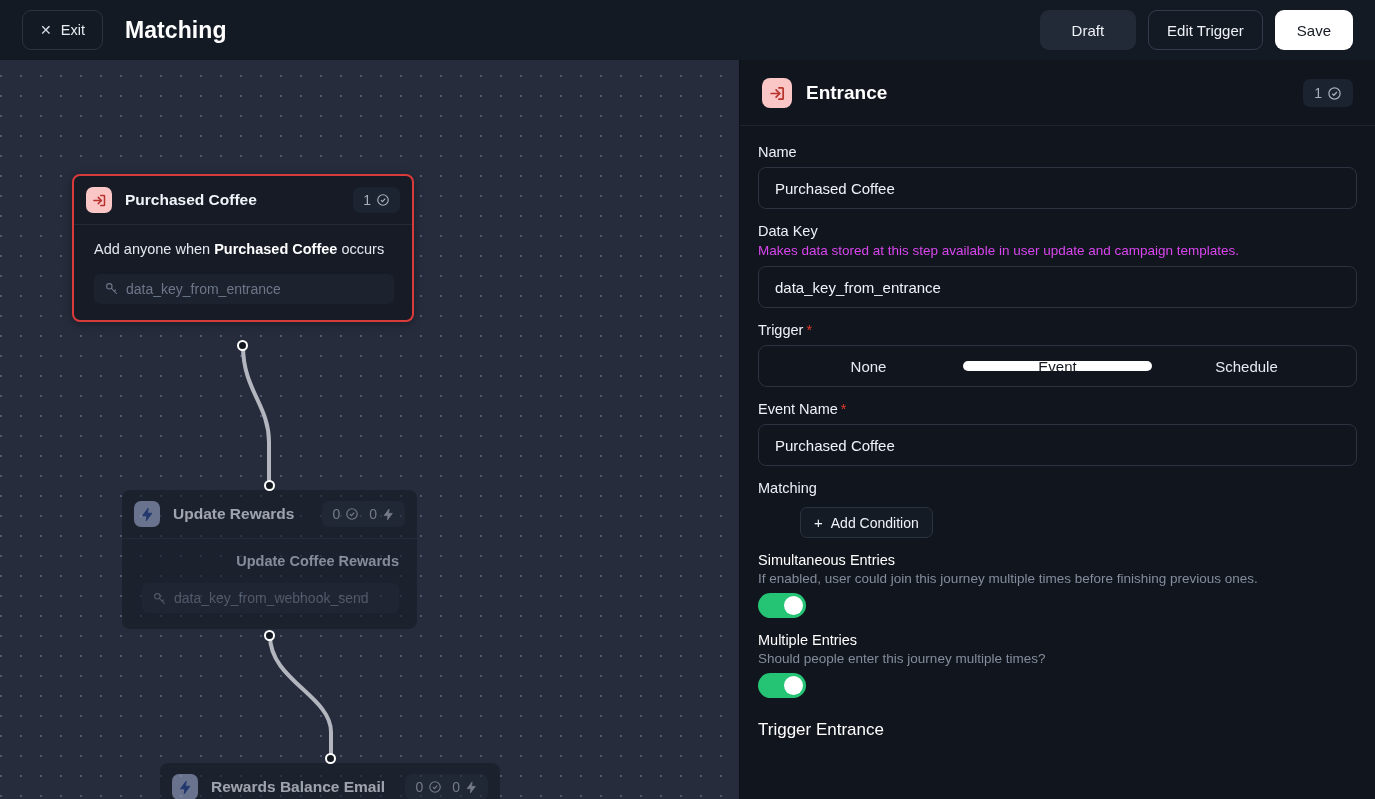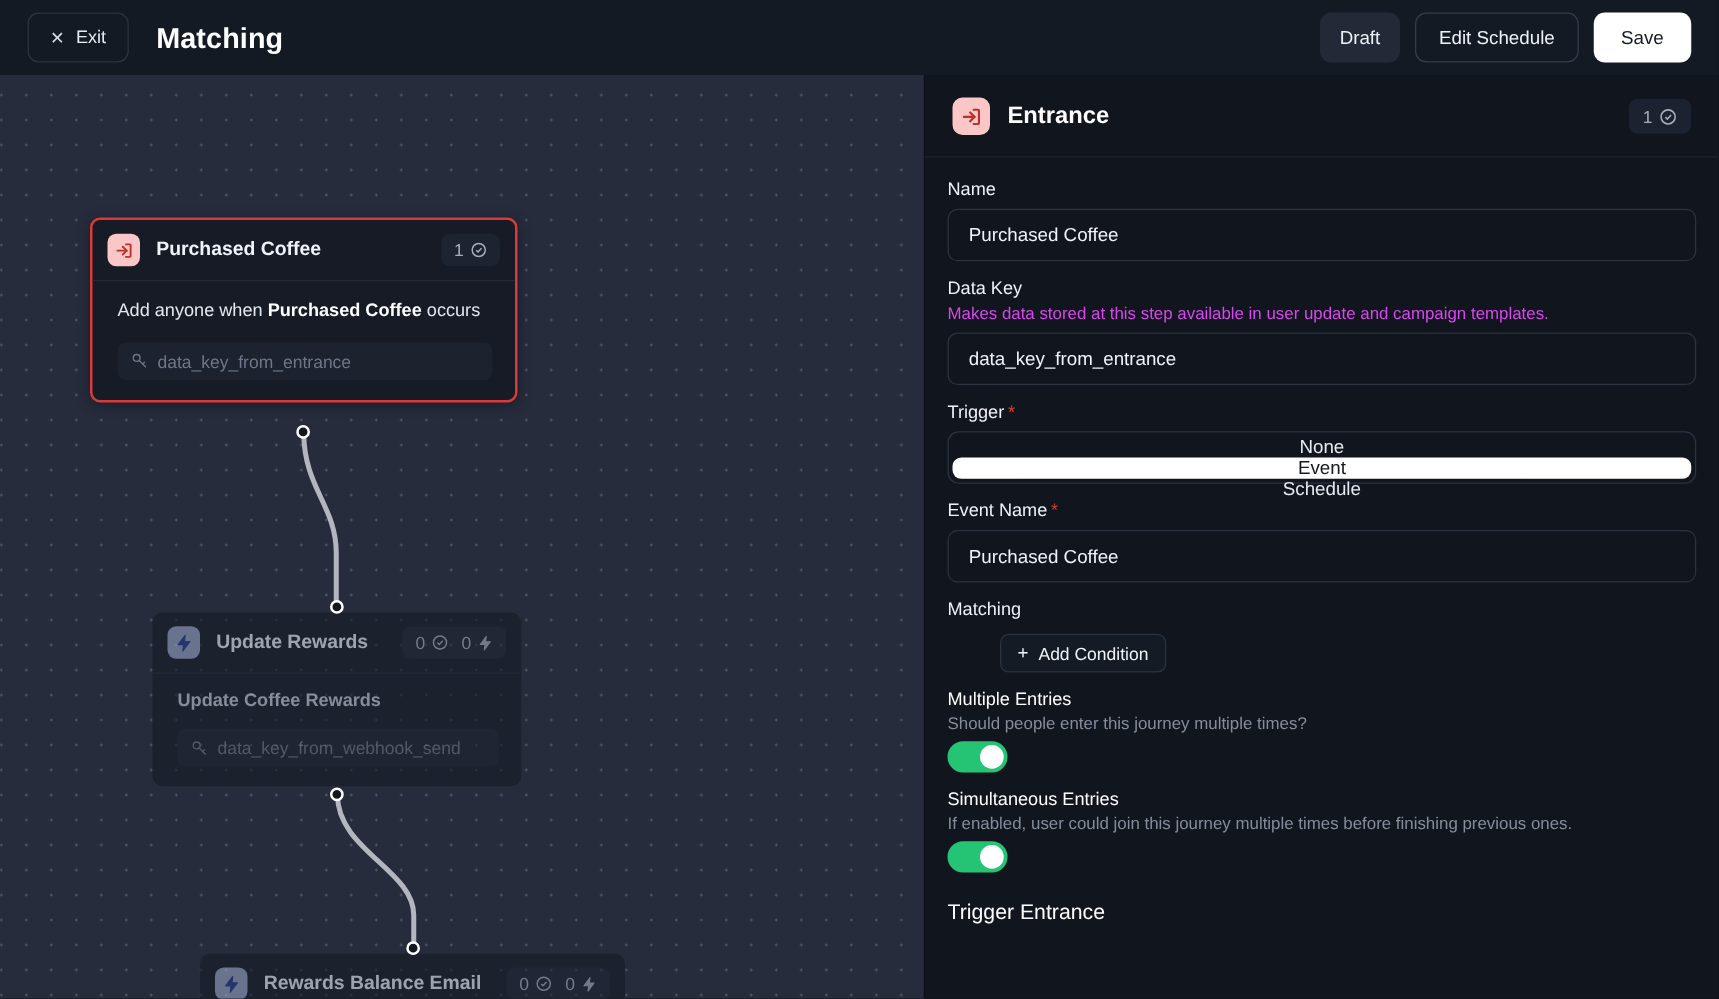--- a/index.html
+++ b/index.html
@@ -26,21 +26,21 @@
     background: transparent; color: #e8ecf2;
     font-size: 14.5px; cursor: pointer;
   }
   .exit-x { font-size: 14px; line-height: 1; color: #d6dbe4; display:inline-block; }
   .journey-title {
     margin-left: 22px; font-size: 23px; font-weight: bold; color: #ffffff;
     letter-spacing: .1px;
   }
   .topbar-right { margin-left: auto; display: flex; align-items: center; gap: 12px; }
   .btn-draft {
-    height: 40px; padding: 0 16px; border-radius: 9px;
+    height: 40px; padding: 0 32px; border-radius: 9px;
     background: #222a38; color: #eef1f6; border: none;
     font-size: 15px; cursor: pointer;
   }
   .btn-edit {
     height: 40px; padding: 0 18px; border-radius: 9px;
     background: transparent; color: #eef1f6; border: 1px solid #333c4c;
     font-size: 15px; cursor: pointer;
   }
   .btn-save {
     height: 40px; padding: 0 22px; border-radius: 9px;
@@ -69,21 +69,21 @@
   .node {
     position: absolute;
     background: #161b26;
     border-radius: 8px;
     overflow: hidden;
   }
   .node.selected {
     border: 2px solid #d93b3b;
     box-shadow: 0 2px 10px rgba(0,0,0,.35);
   }
-  .node.faded { opacity: .60; }
+  .node.faded { opacity: .60; text-align: right; }
   .node-head {
     display: flex; align-items: center; gap: 13px;
     padding: 11px 12px;
     border-bottom: 1px solid #232a38;
   }
   .node-icon {
     width: 26px; height: 26px; border-radius: 7px;
     display: flex; align-items: center; justify-content: center;
     flex: 0 0 auto;
   }
@@ -142,23 +142,22 @@
   .text-input {
     width: 100%; height: 42px;
     background: #11151d; border: 1px solid #2b3341; border-radius: 8px;
     color: #f0f3f8; font-size: 15px; padding: 0 16px;
     font-family: "Liberation Sans", sans-serif;
   }
   .field { margin-bottom: 14px; }
 
   .segmented {
     display: flex; width: 100%; height: 42px;
-    border: 1px solid #2b3341; border-radius: 9px; padding: 3px;
+    border: 1px solid #2b3341; border-radius: 9px; padding: 15px;
     margin-bottom: 14px;
-    flex-direction: column;
   }
   .seg {
     flex: 1; display: flex; align-items: center; justify-content: center;
     font-size: 15px; color: #e6eaf1; border-radius: 7px; cursor: pointer;
     background: transparent; border: none; font-family: "Liberation Sans", sans-serif;
   }
   .seg.active { background: #ffffff; color: #141821; }
 
   .add-cond {
     margin-left: 42px; margin-top: 4px;
@@ -198,21 +197,21 @@
 <div id="app">
 
   <div class="topbar">
     <button class="exit-btn">
       <span class="exit-x">✕</span>
       <span>Exit</span>
     </button>
     <div class="journey-title">Matching</div>
     <div class="topbar-right">
       <button class="btn-draft">Draft</button>
-      <button class="btn-edit">Edit Schedule</button>
+      <button class="btn-edit">Edit Trigger</button>
       <button class="btn-save">Save</button>
     </div>
   </div>
 
   <div class="body-split">
 
     <div class="canvas">
 
       <svg width="740" height="739" style="position:absolute;left:0;top:0;pointer-events:none;">
         <path d="M 243 286 C 243 330 269 345 269 382 C 269 410 269 410 269 424" stroke="#b3b6bf" stroke-width="4" fill="none" stroke-linecap="round"></path>
@@ -378,34 +377,34 @@
 
         <div>
           <div class="field-label">Matching</div>
           <button class="add-cond">
             <span class="plus">+</span>
             <span>Add Condition</span>
           </button>
         </div>
 
         <div class="toggle-row">
+          <div class="toggle-title">Simultaneous Entries</div>
+          <div class="toggle-help">If enabled, user could join this journey multiple times before finishing previous ones.</div>
+          <button class="switch">
+            <span class="knob"></span>
+          </button>
+        </div>
+
+        <div class="toggle-row">
           <div class="toggle-title">Multiple Entries</div>
           <div class="toggle-help">Should people enter this journey multiple times?</div>
           <button class="switch">
             <span class="knob"></span>
           </button>
         </div>
 
-        <div class="toggle-row">
-          <div class="toggle-title">Simultaneous Entries</div>
-          <div class="toggle-help">If enabled, user could join this journey multiple times before finishing previous ones.</div>
-          <button class="switch">
-            <span class="knob"></span>
-          </button>
-        </div>
-
         <div class="section-title">Trigger Entrance</div>
 
       </div>
     </div>
 
   </div>
 </div>
 
 </body></html>

